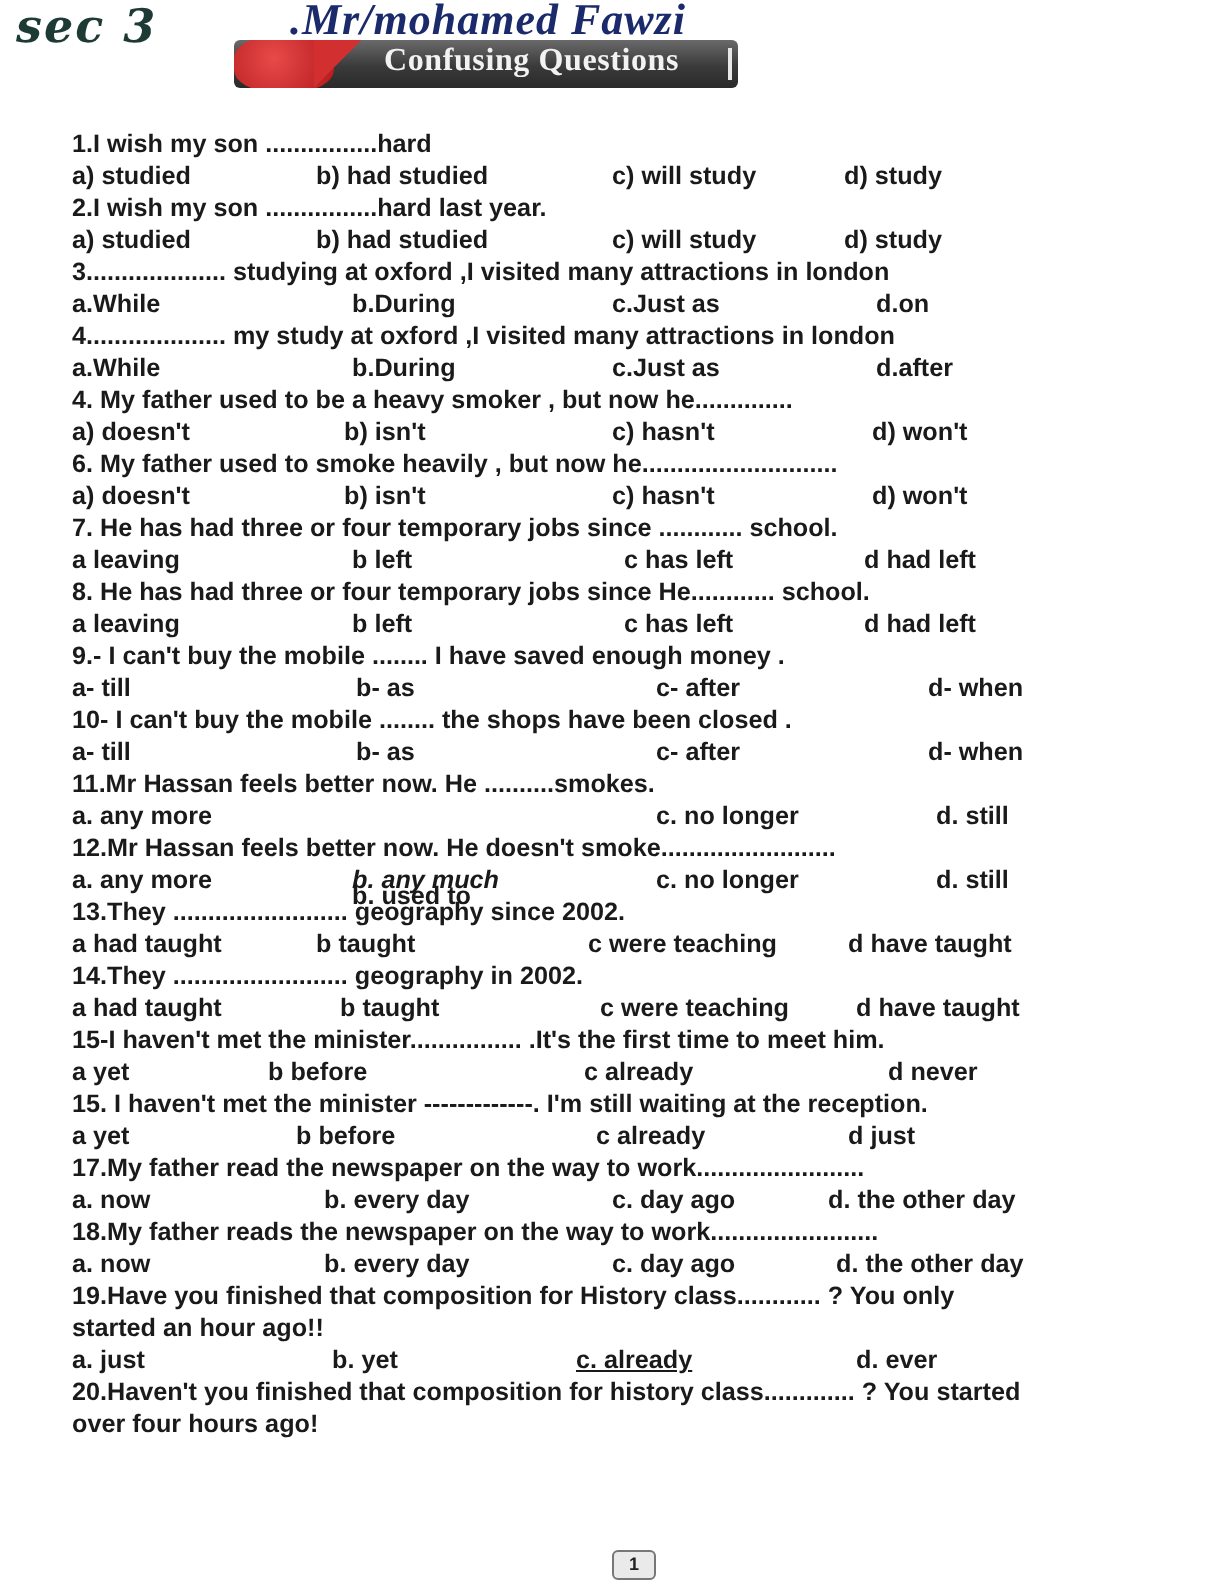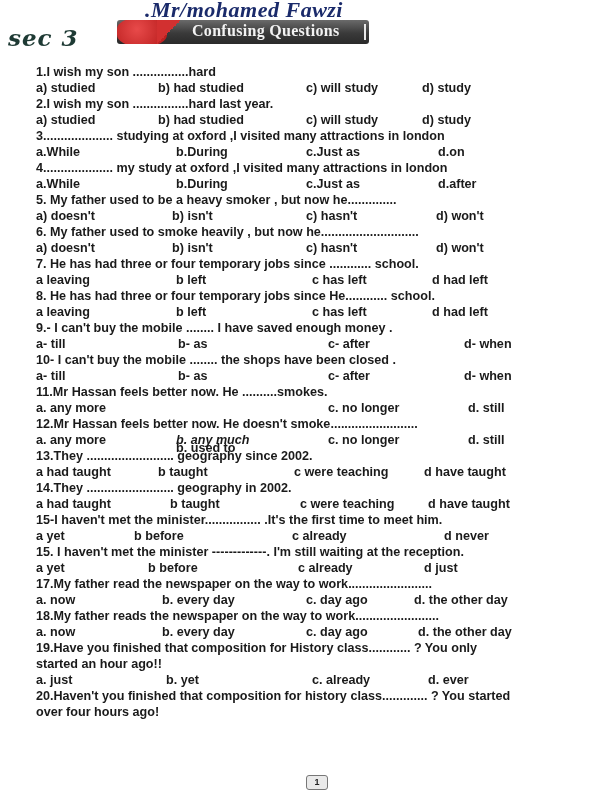--- a/index.html
+++ b/index.html
@@ -2,21 +2,21 @@
 <html><head>
 <meta charset="utf-8">
 <style>
   html, body { margin:0; padding:0; }
   body {
     width:612px; height:792px; background:#ffffff; position:relative; overflow:hidden;
     font-family:"Liberation Sans", sans-serif; color:#1a1a1a;
   }
   .header { position:absolute; left:0; top:0; width:612px; height:60px; }
   .sec {
-    position:absolute; left:8px; top:24px; font-family:"DejaVu Serif", serif;
+    position:absolute; left:8px; top:0; font-family:"DejaVu Serif", serif;
     font-weight:bold; font-size:23px; color:#1e3a34; letter-spacing:1px; font-style:italic;
   }
   .author {
     position:absolute; left:145px; top:-3px; font-family:"Liberation Serif", serif;
     font-weight:bold; font-style:italic; font-size:22px; color:#1a2a6a; letter-spacing:0.5px;
   }
   .banner {
     position:absolute; left:117px; top:20px; width:252px; height:24px;
     background:linear-gradient(#6a6a6a,#3a3a3a 55%,#2a2a2a); border-radius:3px;
     overflow:hidden;
@@ -84,21 +84,21 @@
       <span class="opt" style="left: 270px;">c.Just as</span>
       <span class="opt" style="left: 402px;">d.on</span>
     </div>
     <div class="line">4.................... my study at oxford ,I visited many attractions in london</div>
     <div class="line opts">
       <span class="opt" style="left: 0px;">a.While</span>
       <span class="opt" style="left: 140px;">b.During</span>
       <span class="opt" style="left: 270px;">c.Just as</span>
       <span class="opt" style="left: 402px;">d.after</span>
     </div>
-    <div class="line">5. My father used to be a heavy smoker , but now he..............</div>
+    <div class="line">4. My father used to be a heavy smoker , but now he..............</div>
     <div class="line opts">
       <span class="opt" style="left: 0px;">a) doesn't</span>
       <span class="opt" style="left: 136px;">b) isn't</span>
       <span class="opt" style="left: 270px;">c) hasn't</span>
       <span class="opt" style="left: 400px;">d) won't</span>
     </div>
     <div class="line">6. My father used to smoke heavily  , but now he............................</div>
     <div class="line opts">
       <span class="opt" style="left: 0px;">a) doesn't</span>
       <span class="opt" style="left: 136px;">b) isn't</span>
@@ -187,20 +187,20 @@
       <span class="opt" style="left: 0px;">a.  now</span>
       <span class="opt" style="left: 126px;">b.  every day</span>
       <span class="opt" style="left: 270px;">c.  day ago</span>
       <span class="opt" style="left: 382px;">d.  the other day</span>
     </div>
     <div class="line">19.Have you finished that composition for History class............ ? You only</div>
     <div class="line">started an hour ago!!</div>
     <div class="line opts">
       <span class="opt" style="left: 0px;">a.  just</span>
       <span class="opt" style="left: 130px;">b.  yet</span>
-      <span class="opt" style="left: 276px;">c.  already</span>
+      <span class="opt" style="left: 252px; text-decoration: underline;">c.  already</span>
       <span class="opt" style="left: 392px; text-align: center;">d.  ever</span>
     </div>
     <div class="line">20.Haven't you finished that composition for history class............. ? You started</div>
     <div class="line">over four hours ago!</div>
   </div>
 
 <div class="page-num">1</div>
 
 </body></html>

